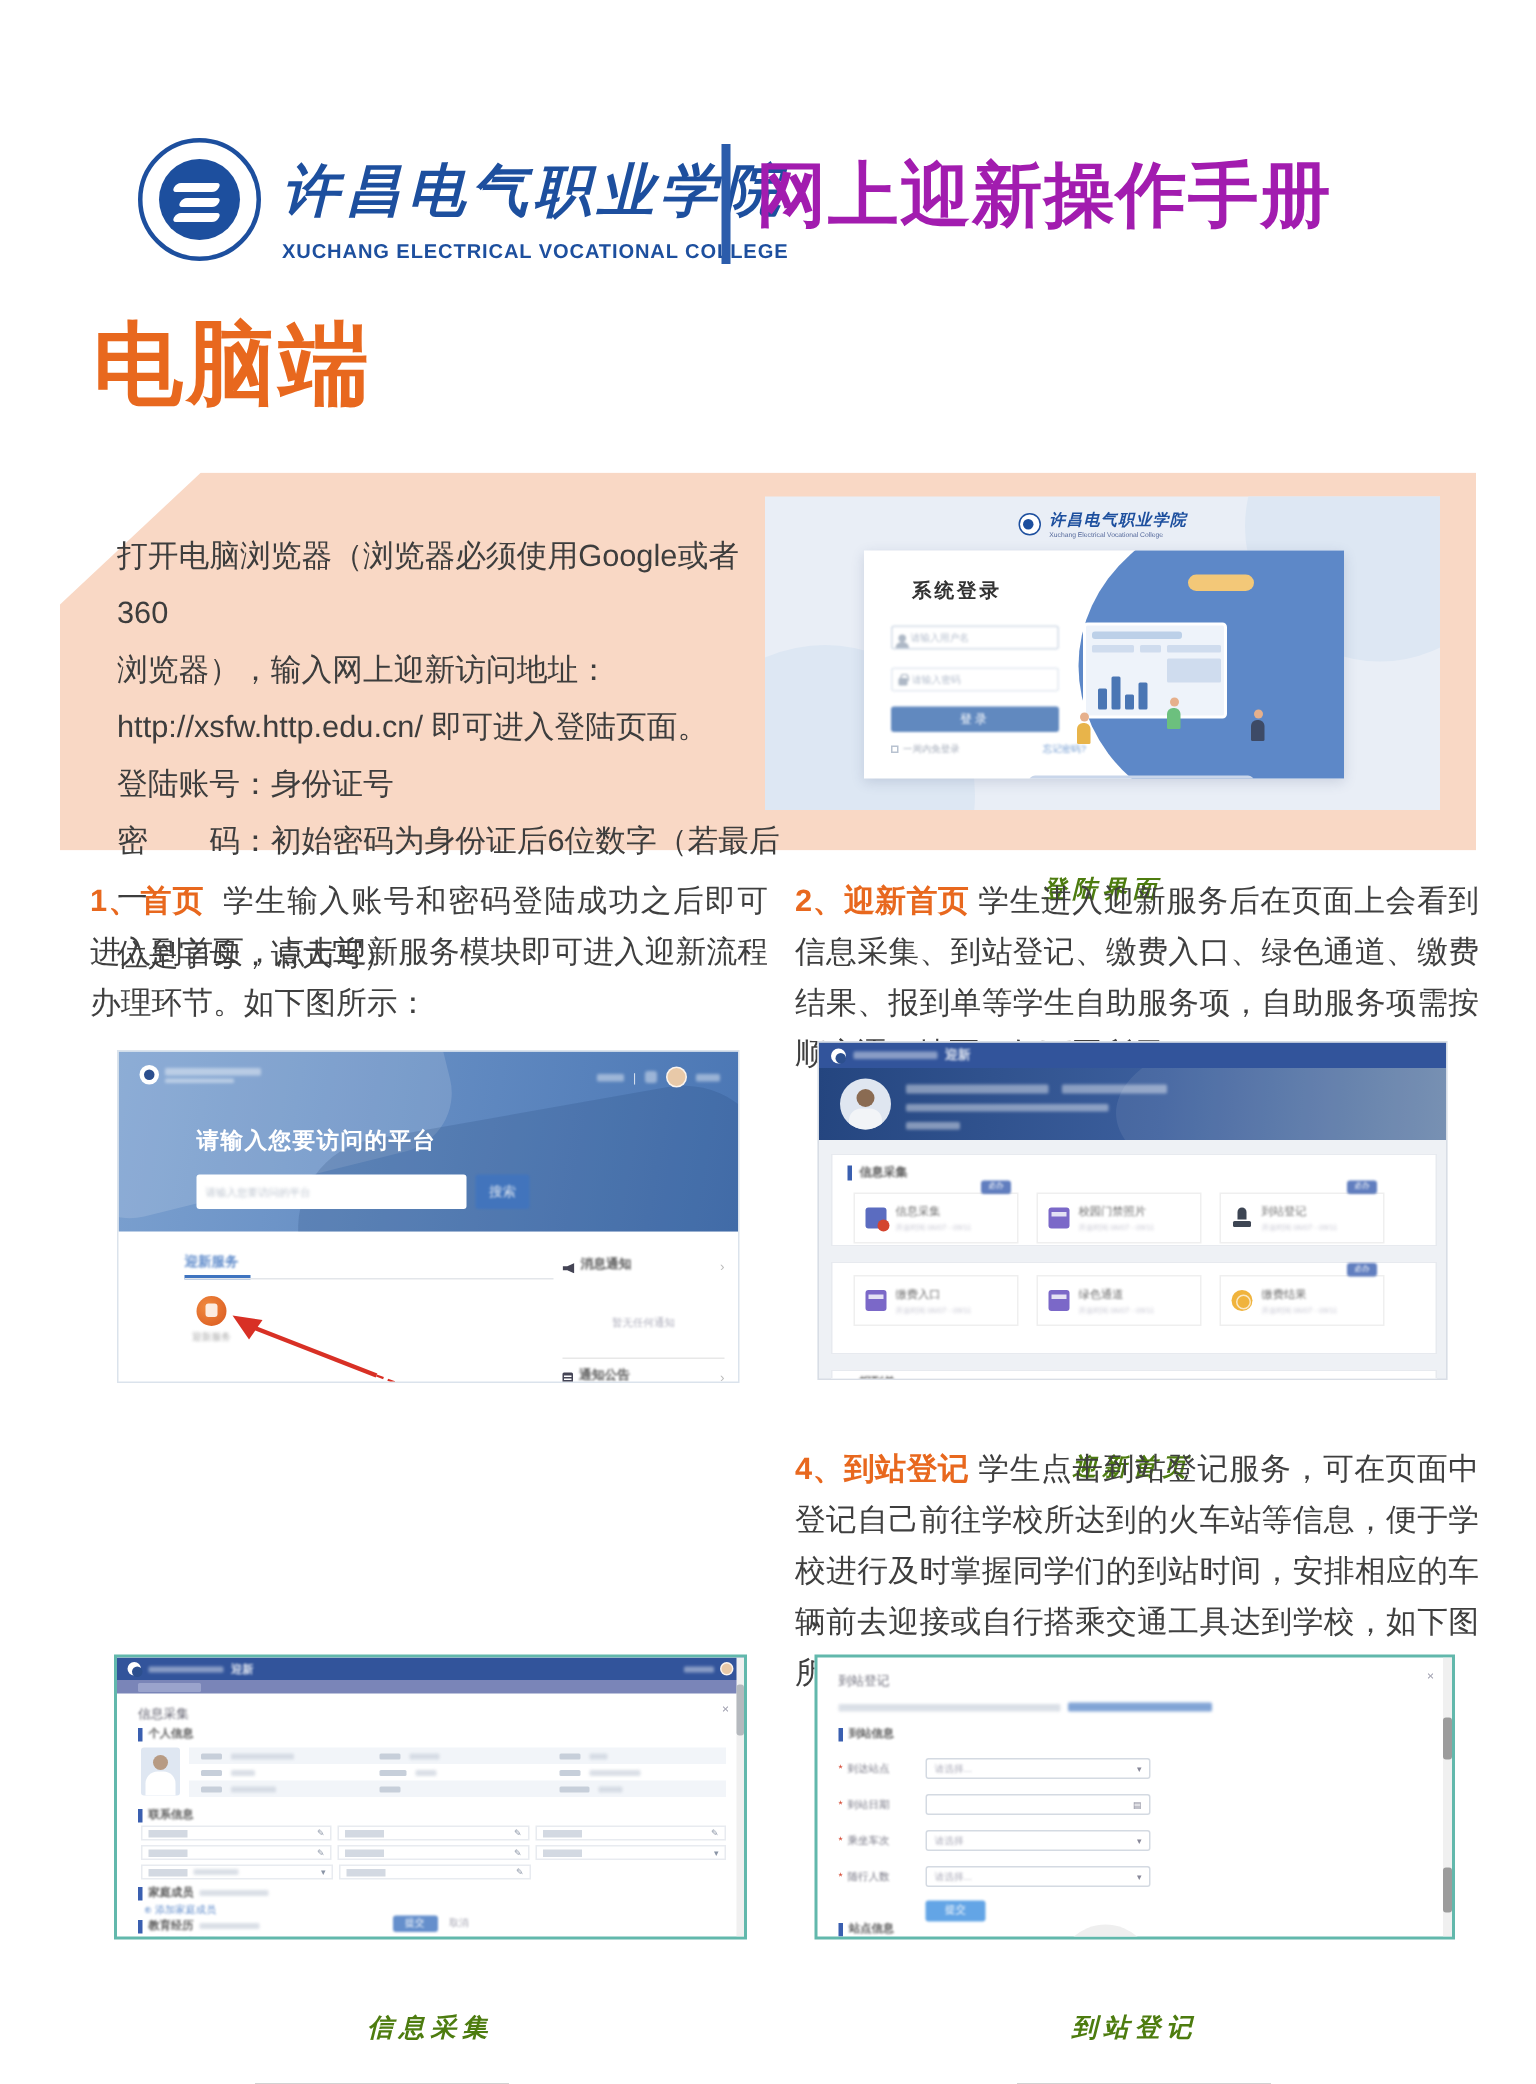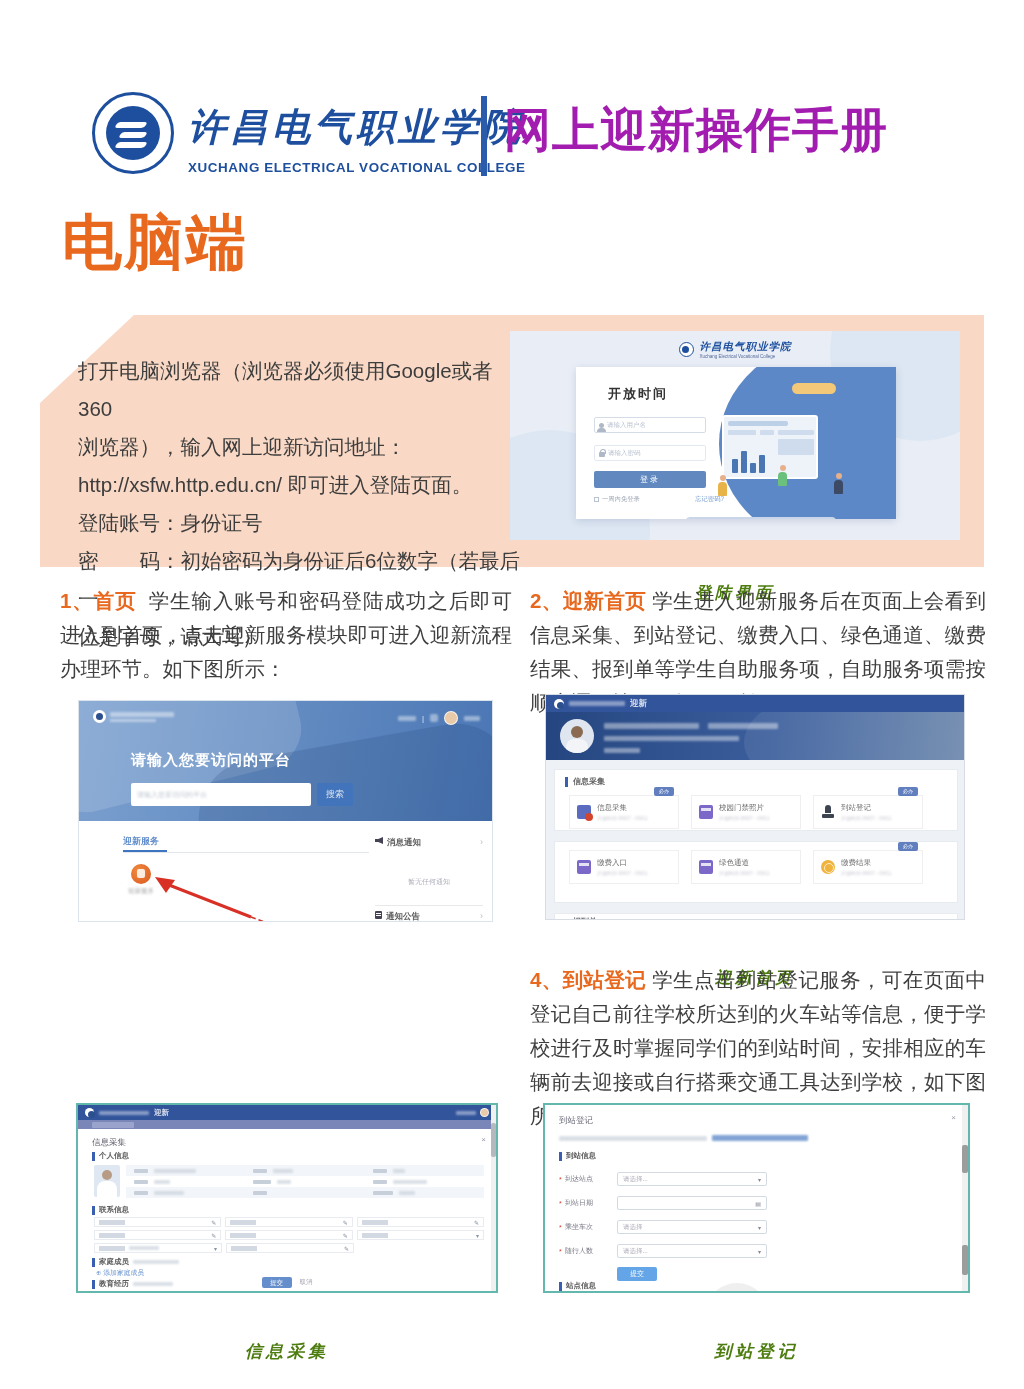--- a/index.html
+++ b/index.html
@@ -95,21 +95,21 @@
   .hs-quick { position:absolute; left:292px; top:36px; width:112px; height:90px; background:#fbfbfb; box-shadow:0 1px 4px rgba(0,0,0,.2); padding:9px 10px; }
   .hs-quick .qt { font-size:8.5px; font-weight:bold; color:#333; }
   .hs-quick .qi { font-size:7px; color:#667; margin-top:8px; }
   .hs-tab { position:absolute; left:44px; top:134px; font-size:9px; color:#3f74c0; font-weight:bold; }
   .hs-tabline { position:absolute; left:44px; top:149px; width:44px; height:2.5px; background:#3f74c0; }
   .hs-hr { position:absolute; left:44px; top:151px; width:246px; height:1px; background:#e3e6ea; }
   .hs-app { position:absolute; left:52px; top:163px; width:20px; height:20px; border-radius:50%; background:radial-gradient(circle at 35% 35%, #f08a3e, #d9571f); }
   .hs-app::after { content:""; position:absolute; left:6px; top:5px; width:8px; height:9px; border-radius:2px; background:rgba(255,255,255,.85); }
   .hs-applabel { position:absolute; left:40px; top:186px; width:44px; text-align:center; font-size:6.5px; color:#777; }
   .hs-arrow { position:absolute; left:0; top:0; pointer-events:none; }
-  .hs-right-row { position:absolute; left:296px; width:108px; display:flex; align-items:flex-start; gap:4px; }
+  .hs-right-row { position:absolute; left:296px; width:108px; display:flex; align-items:flex-end; gap:4px; }
   .hs-right-row .rt { font-size:8.5px; font-weight:bold; color:#333; flex:1; }
   .hs-right-row .chv { font-size:9px; color:#bbb; }
   .micon-horn { width:8px; height:7px; background:#445; clip-path:polygon(0 30%, 40% 30%, 100% 0, 100% 100%, 40% 70%, 0 70%); flex:none; }
   .micon-doc { width:7px; height:8px; background:#445; border-radius:1px; position:relative; flex:none; }
   .micon-doc::after { content:""; position:absolute; left:1px; top:2px; width:5px; height:1px; background:#fff; box-shadow:0 2px 0 #fff; }
   .hs-empty { position:absolute; left:296px; top:176px; width:108px; text-align:center; font-size:7px; color:#99a; }
   .hs-hr2 { position:absolute; left:296px; top:204px; width:108px; height:1px; background:#e8e8e8; }
 
   
   .wel-shot { position:absolute; left:545px; top:694px; width:420px; height:226px; background:#eef1f5; border:1px solid #d8dde5; overflow:hidden; }
@@ -223,21 +223,21 @@
     <div class="ls-circle1"></div>
     <div class="ls-circle2"></div>
     <div class="ls-logo-row">
       <span class="mini-seal"></span>
       <span>
         <div class="ls-logo-cn">许昌电气职业学院</div>
         <div class="ls-logo-en">Xuchang Electrical Vocational College</div>
       </span>
     </div>
     <div class="ls-card">
-      <div class="ls-title">开放时间</div>
+      <div class="ls-title">系统登录</div>
       <div class="ls-input blur1" style="top:50px;">
         <span class="micon-user"></span>
         <span class="ph">请输入用户名</span>
       </div>
       <div class="ls-input blur1" style="top:78px; border-color:#dde4ee;">
         <span class="micon-lock"></span>
         <span class="ph">请输入密码</span>
       </div>
       <div class="ls-btn blur1">登录</div>
       <div class="ls-extra">

